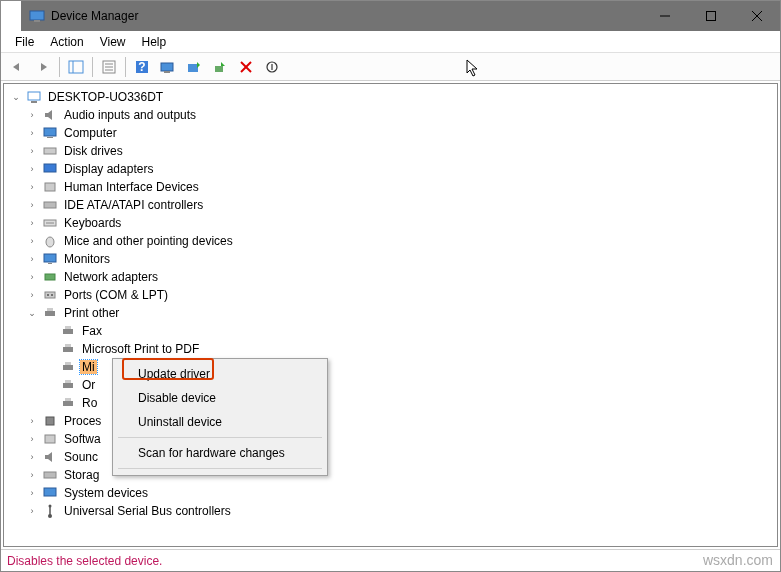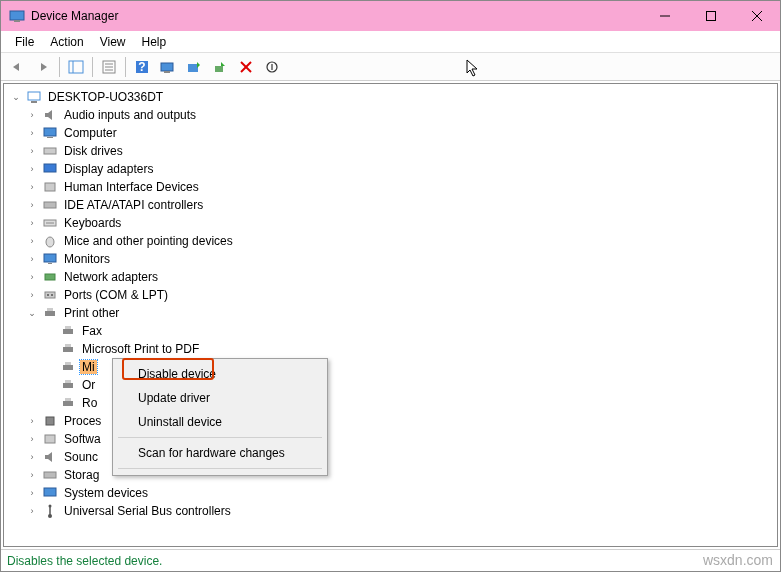--- a/index.html
+++ b/index.html
@@ -1,18 +1,18 @@
 <!DOCTYPE html>
 <html><head>
 <meta charset="utf-8">
 <style>
 * { margin:0; padding:0; box-sizing:border-box; font-family:"Segoe UI",Tahoma,sans-serif; font-size:12px; }
 body { background:#fff; width:781px; height:572px; position:relative; overflow:hidden; }
 .window { width:781px; height:572px; border:1px solid #888; display:flex; flex-direction:column; background:#fff; }
-.titlebar { height:30px; display:flex; align-items:center; padding-left:8px; background:#f9a8d4; }
+.titlebar { height:30px; display:flex; align-items:center; padding-left:8px; background:#737373;margin-left:20px; }
 .titlebar .icon { width:16px; height:16px; margin-right:6px; }
 .titlebar .title { flex:1; }
 .winbtns { display:flex; }
 .winbtn { width:46px; height:30px; display:flex; align-items:center; justify-content:center; }
 .menubar { height:22px; display:flex; align-items:center; padding-left:6px; border-bottom:1px solid #e0e0e0; }
 .menuitem { padding:2px 8px; }
 .toolbar { height:28px; display:flex; align-items:center; padding:2px 4px; gap:2px; border-bottom:1px solid #d0d0d0; background:#fcfcfc; }
 .tbtn { width:24px; height:24px; display:flex; align-items:center; justify-content:center; border:1px solid transparent; }
 .tsep { width:1px; height:20px; background:#c0c0c0; margin:0 2px; }
 .tree { flex:1; overflow:auto; padding:4px 0; border:1px solid #888; margin:2px; background:#fff; }
@@ -21,21 +21,21 @@
 .node .ic { width:16px; height:16px; margin:0 4px; display:flex; align-items:center; justify-content:center; }
 .node .lbl { padding:0 2px; }
 .node.sel .lbl { background:#fdba74; outline:1px dotted #3399ff; }
 .indent1 { padding-left:22px; }
 .indent2 { padding-left:40px; }
 .ctx { position:absolute; left:112px; top:358px; width:216px; background:#f0f0f0; border:1px solid #a0a0a0; box-shadow:2px 2px 4px rgba(0,0,0,0.25); padding:3px; }
 .ctxitem { padding:5px 10px 5px 22px; }
 .ctxitem.bold { font-weight:bold; }
 .ctxsep { height:1px; background:#d0d0d0; margin:3px 2px; }
 .highlight { position:absolute; border:2px solid #d83b01; border-radius:3px; pointer-events:none; }
-.status { height:22px; border-top:1px solid #d0d0d0; display:flex; align-items:center; padding-left:6px; color:#15803d; }
+.status { height:22px; border-top:1px solid #d0d0d0; display:flex; align-items:center; padding-left:6px; color:#be185d; }
 .watermark { position:absolute; right:8px; bottom:4px; color:#aaa; font-size:14px; }
 .cursor { position:absolute; left:466px; top:59px; pointer-events:none; }
 svg { display:block; }
 </style>
 </head>
 <body>
 
 <div class="window">
   <div class="titlebar">
     <span class="icon">
@@ -370,22 +370,22 @@
         <span class="lbl">Universal Serial Bus controllers</span>
       </div>
   </div>
 
   <div class="status">
     <span>Disables the selected device.</span>
   </div>
 </div>
 
 <div class="ctx">
+  <div class="ctxitem">Update driver</div>
   <div class="ctxitem">Disable device</div>
-  <div class="ctxitem">Update driver</div>
   <div class="ctxitem">Uninstall device</div>
   <div class="ctxsep"></div>
   <div class="ctxitem">Scan for hardware changes</div>
   <div class="ctxsep"></div>
 </div>
 
 <div class="highlight" style="left:122px; top:358px; width:92px; height:22px;"></div>
 
 <span class="cursor">
   <svg width="14" height="20">

